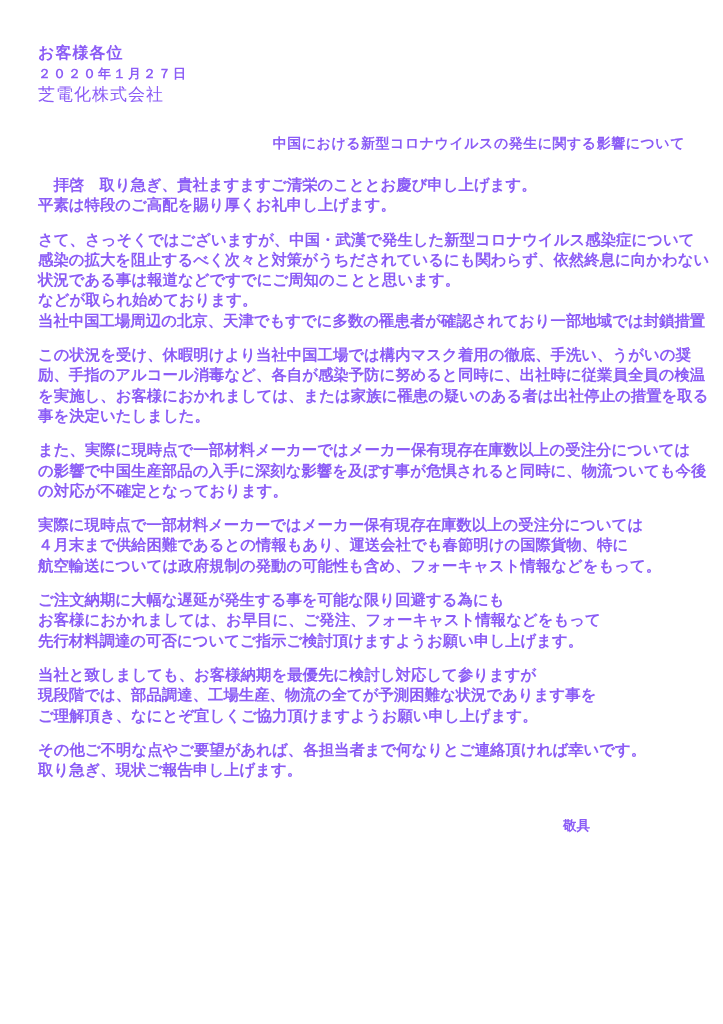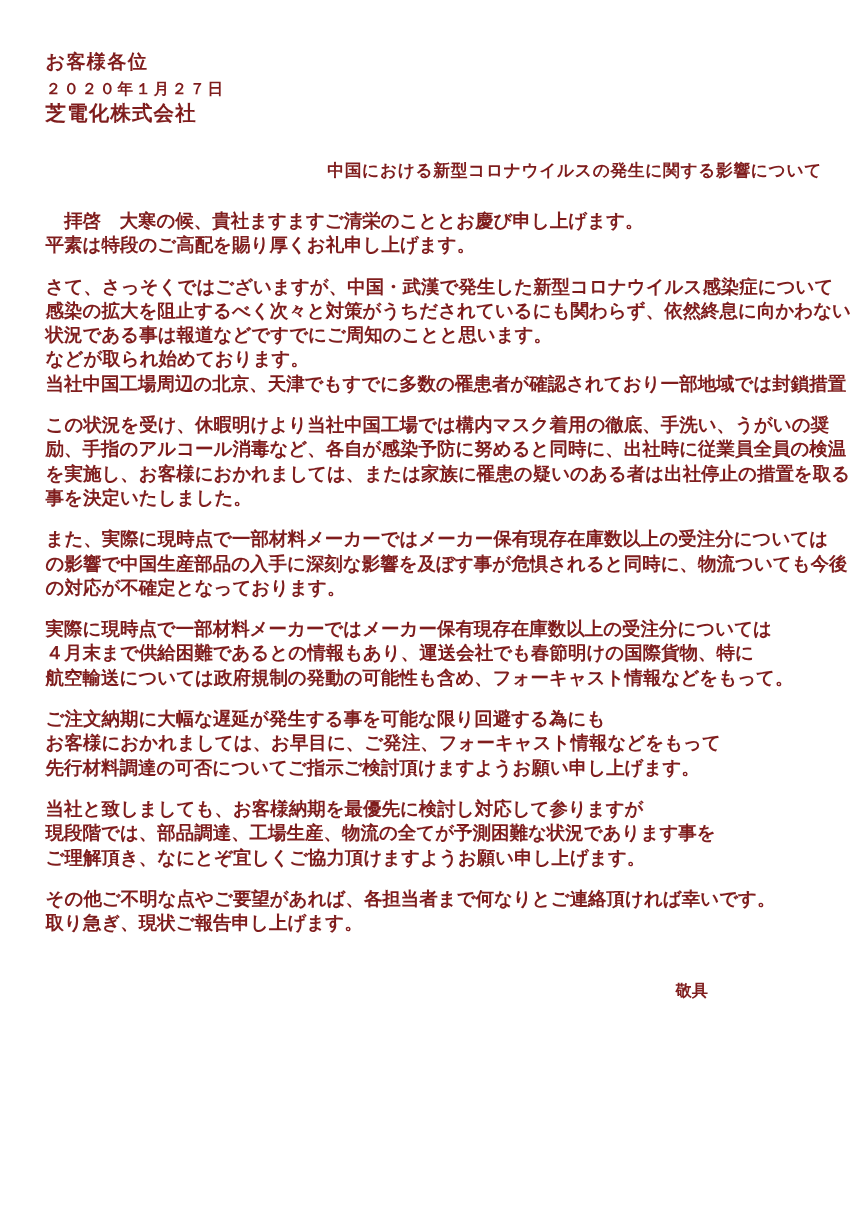--- a/index.html
+++ b/index.html
@@ -5,21 +5,21 @@
   html, body {
     margin: 0;
     padding: 0;
     background: #ffffff;
   }
   .page {
     position: relative;
     width: 723px;
     height: 1024px;
     background: #ffffff;
-    color: #7f1d1d;
+    color: #8b5cf6;
     font-family: "Liberation Serif", "DejaVu Serif", serif;
     box-sizing: border-box;
     padding: 44px 38px 0 38px;
     overflow: hidden;
   }
   .recipient {
     font-size: 16px;
     font-weight: 600;
     line-height: 18px;
     letter-spacing: 1px;
@@ -29,21 +29,21 @@
     margin-top: 4px;
   }
   .date {
     font-size: 13px;
     font-weight: 600;
     letter-spacing: 2px;
     line-height: 16px;
   }
   .company {
     font-size: 17px;
-    font-weight: 700;
+    font-weight: 400;
     letter-spacing: 1px;
     line-height: 20px;
     margin-top: 3px;
   }
   .title {
     font-size: 14px;
     font-weight: 700;
     text-align: right;
     margin: 26px 0 0 0;
     line-height: 26px;
@@ -78,21 +78,21 @@
 
   <div class="sender">
     <div class="date">２０２０年１月２７日</div>
     <div class="company">芝電化株式会社</div>
   </div>
 
   <h1 class="title">中国における新型コロナウイルスの発生に関する影響について</h1>
 
   <div class="letter-body">
       <div class="para">
-        <div class="line">　拝啓　大寒の候、貴社ますますご清栄のこととお慶び申し上げます。</div>
+        <div class="line">　拝啓　取り急ぎ、貴社ますますご清栄のこととお慶び申し上げます。</div>
         <div class="line">平素は特段のご高配を賜り厚くお礼申し上げます。</div>
       </div>
       <div class="para">
         <div class="line">さて、さっそくではございますが、中国・武漢で発生した新型コロナウイルス感染症について</div>
         <div class="line">感染の拡大を阻止するべく次々と対策がうちだされているにも関わらず、依然終息に向かわない</div>
         <div class="line">状況である事は報道などですでにご周知のことと思います。</div>
         <div class="line">などが取られ始めております。</div>
         <div class="line">当社中国工場周辺の北京、天津でもすでに多数の罹患者が確認されており一部地域では封鎖措置</div>
       </div>
       <div class="para">

